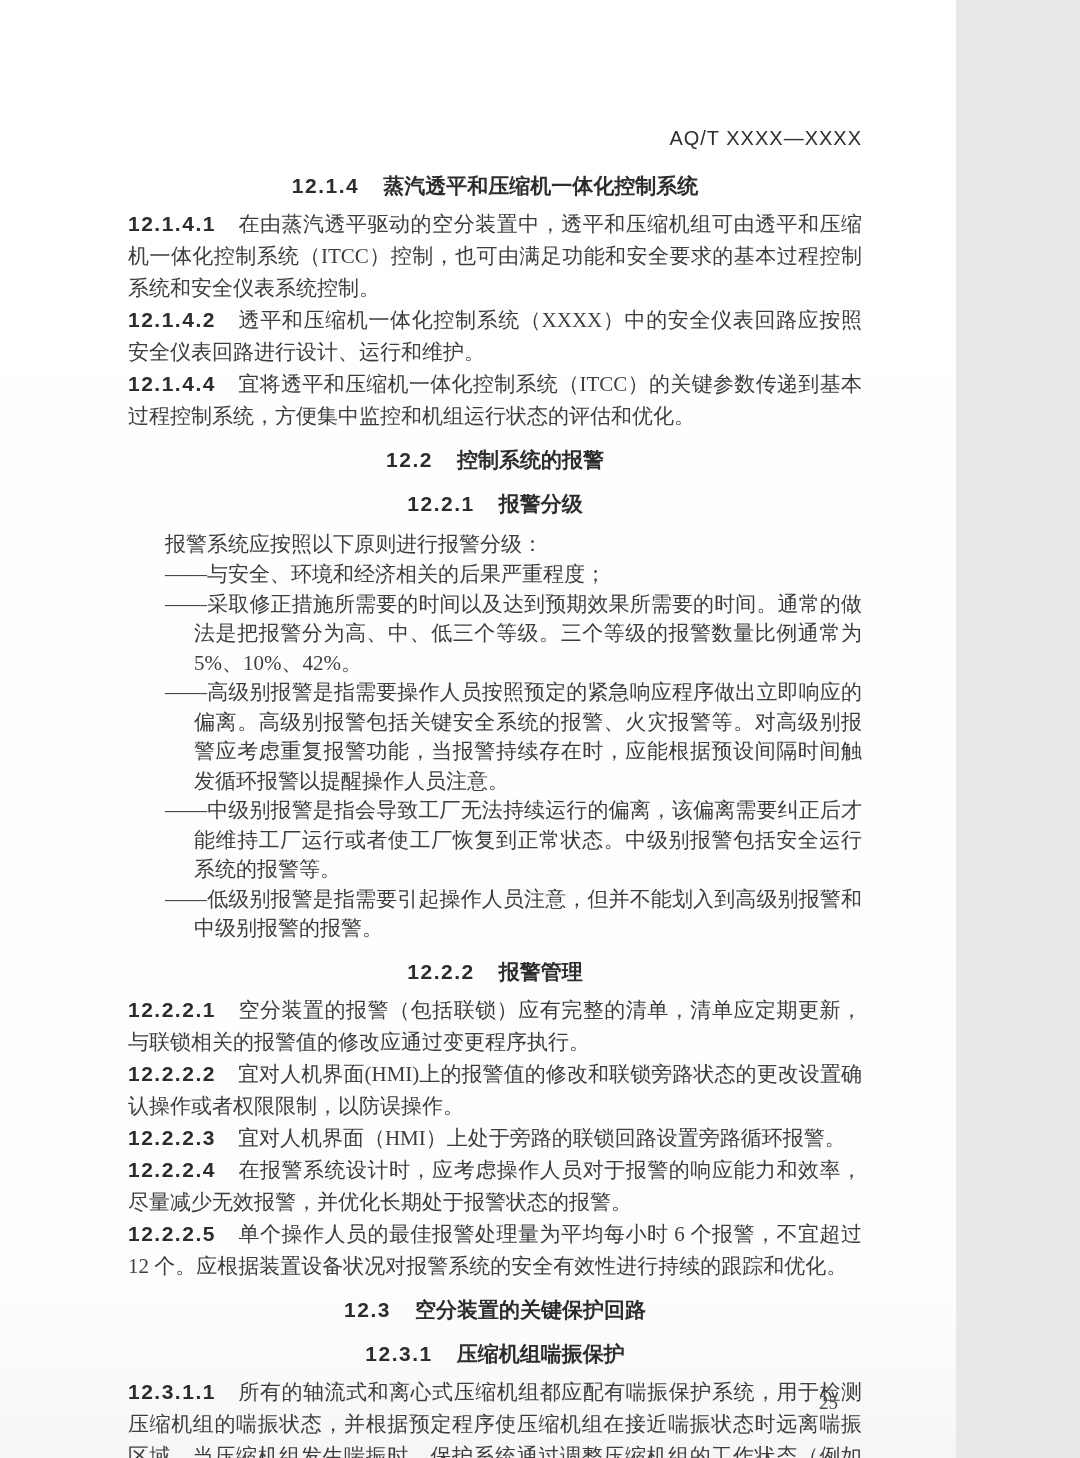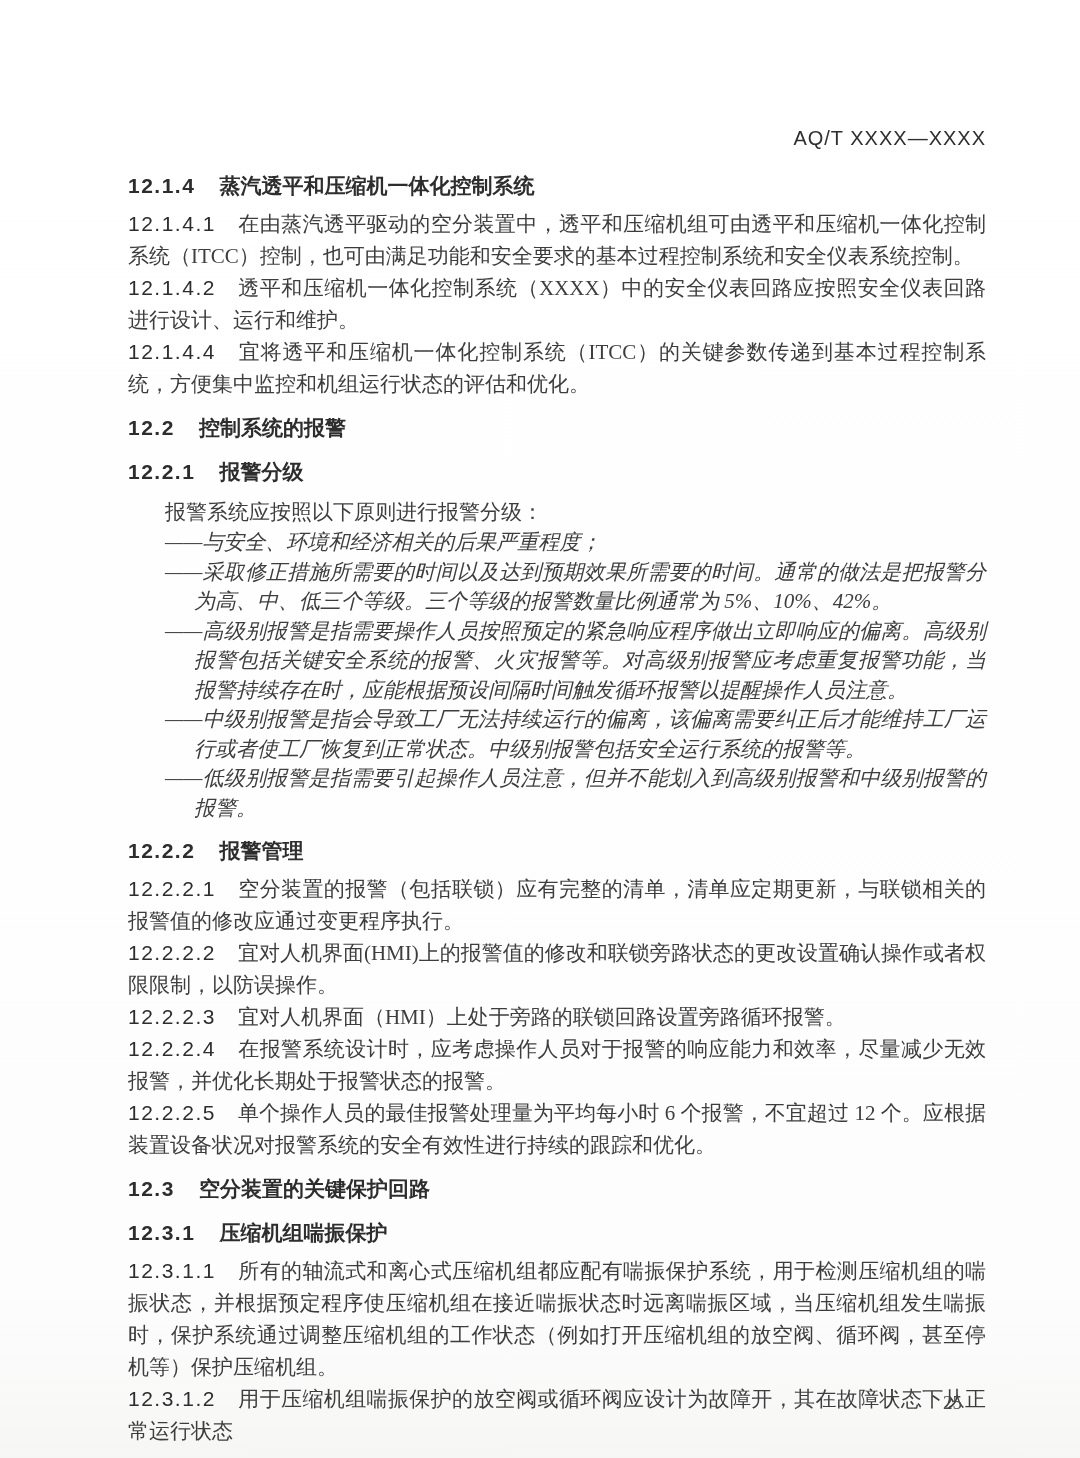--- a/index.html
+++ b/index.html
@@ -1,19 +1,19 @@
 <!DOCTYPE html>
 <html><head>
 <meta charset="utf-8">
 <style>
   * { margin: 0; padding: 0; box-sizing: border-box; }
   html, body { background: #e8e8e8; }
   .page {
     position: relative;
-    width: 1080px;
+    width: 956px;
     height: 1458px;
     background: #fefefe;
     background: linear-gradient(180deg, #ffffff 0%, #fdfdfd 88%, #f6f7f5 100%);
     color: #3d3d3d;
     overflow: hidden;
     font-family: "Liberation Serif", "DejaVu Serif", serif;
   }
   .content {
     padding: 126px 94px 0 128px;
   }
@@ -27,50 +27,49 @@
     margin-bottom: 20px;
   }
   p { text-align: justify; }
   .heading {
     font-family: "Liberation Sans", "DejaVu Sans", sans-serif;
     font-weight: 700;
     font-size: 21px;
     line-height: 32px;
     color: #2d2d2d;
     margin: 12px 0 6px 0;
-    text-align: left;
+    text-align: center;
   }
   .heading .num { margin-right: 24px; letter-spacing: 1.5px; }
   .clause {
     font-size: 21px;
     line-height: 32px;
     color: #3d3d3d;
   }
   .clause .num {
     font-family: "Liberation Sans", "DejaVu Sans", sans-serif;
-    font-weight: 400;
+    font-weight: 700;
     color: #2d2d2d;
     letter-spacing: 1.5px;
     margin-right: 22px;
     margin-top: 26px;
   }
   .intro {
     font-size: 21px;
     line-height: 32px;
     margin-top: 8px;
     padding-left: 37px;
     text-align: left;
     font-family: Liberation Serif, serif;
   }
   .dash {
     font-size: 21px;
     line-height: 29.5px;
     padding-left: 66px;
     text-indent: -29px;
-    font-style: italic;
   }
   .page-num {
     position: absolute;
     top: 1392px;
     right: 118px;
     font-size: 19px;
     color: #4a4a4a;
     font-family: "Liberation Serif", "DejaVu Serif", serif;
   }
 </style>

